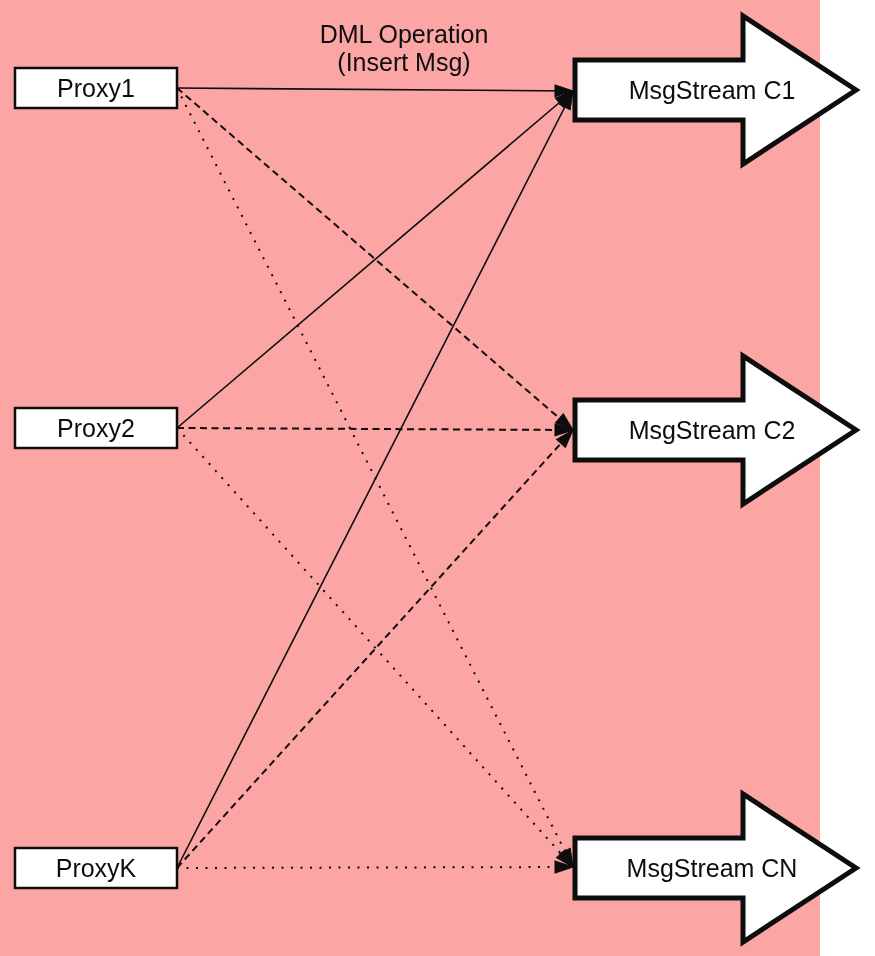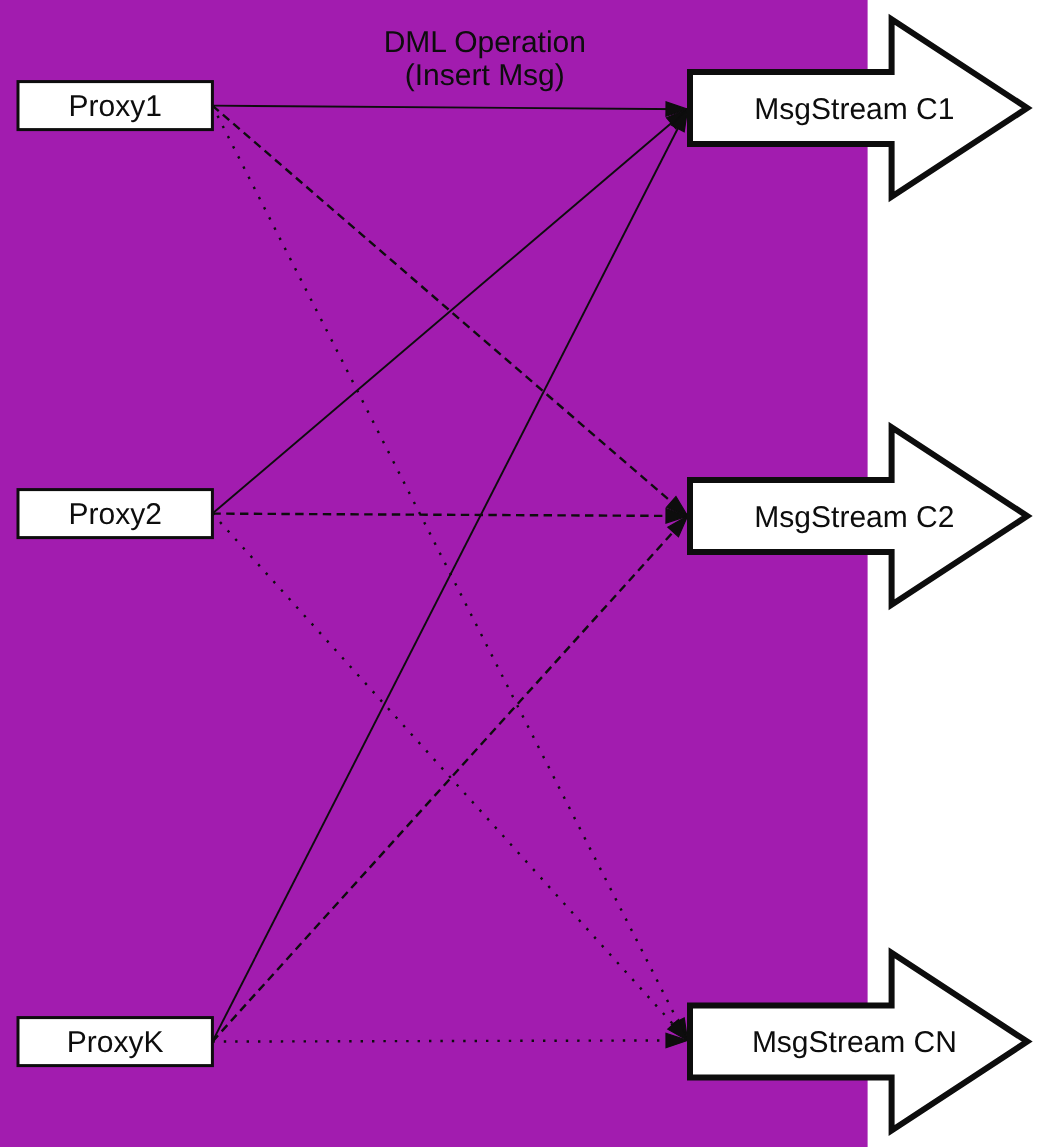--- a/index.html
+++ b/index.html
@@ -5,23 +5,23 @@
   html, body {
     margin: 0;
     padding: 0;
     background: #ffffff;
     width: 875px;
     height: 956px;
     overflow: hidden;
   }
   .diagram-wrap {
     position: relative;
-    width: 723px;
+    width: 820px;
     height: 956px;
-    background: #a21caf;
+    background: #fca5a5;
   }
   svg { display: block; }
   .node-box {
     fill: #ffffff;
     stroke: #0d0d0d;
     stroke-width: 2.5;
   }
   .stream-arrow {
     fill: #ffffff;
     stroke: #0d0d0d;

